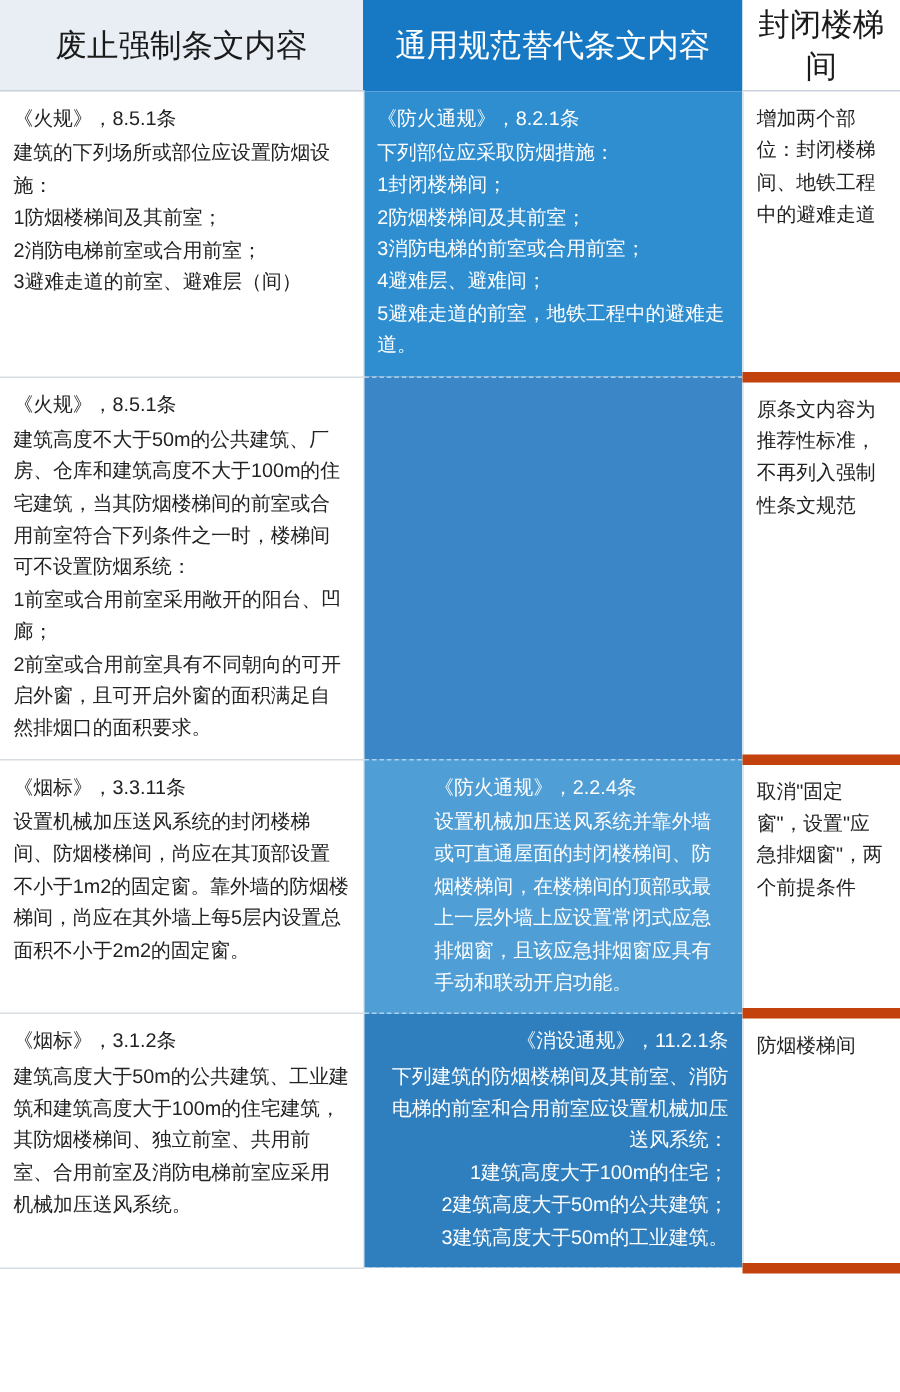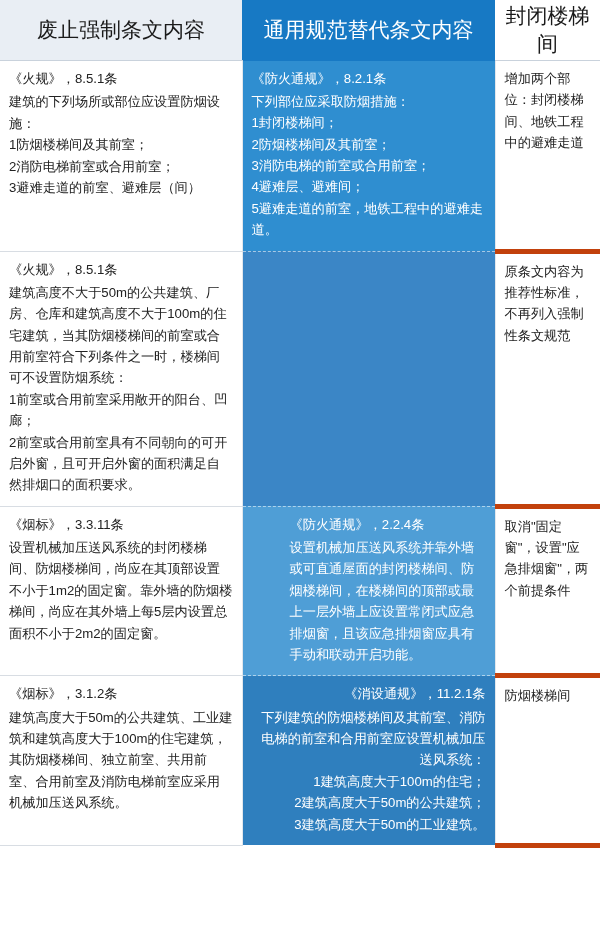--- a/index.html
+++ b/index.html
@@ -70,21 +70,21 @@
     border-bottom: 1px dashed rgba(255,255,255,0.55);
     margin-top: 14px;
   }
   td.mid.m1 { background: #2f8ed0; }
   td.mid.m2 { background: #3b86c6; }
   td.mid.m3 { background: #4f9ed6; padding-left: 47px; }
   td.mid.m4 { background: #2f7fbe; text-align: right; }
   td.right {
     background: #ffffff;
     color: #222222;
-    border-bottom: 5px solid #c2410c;
+    border-bottom: 7px solid #c2410c;
     border-left: 1px solid #e3e7ec;
   }
   .title-line {
     display: block;
     margin-bottom: 2px;
   }
   .para {
     display: block;
   }
   .footer {

